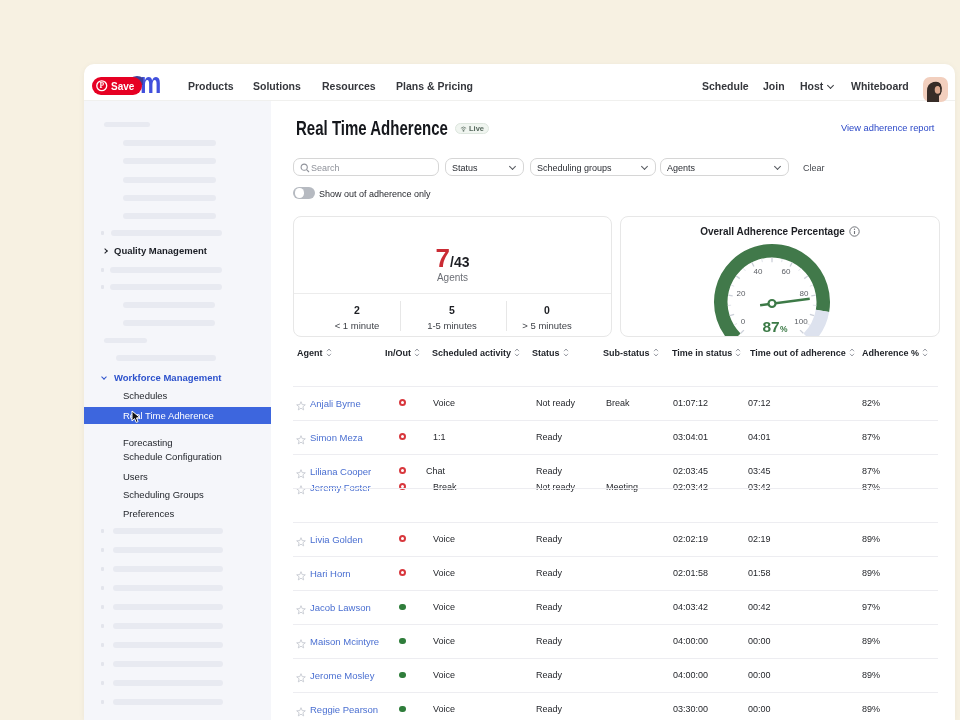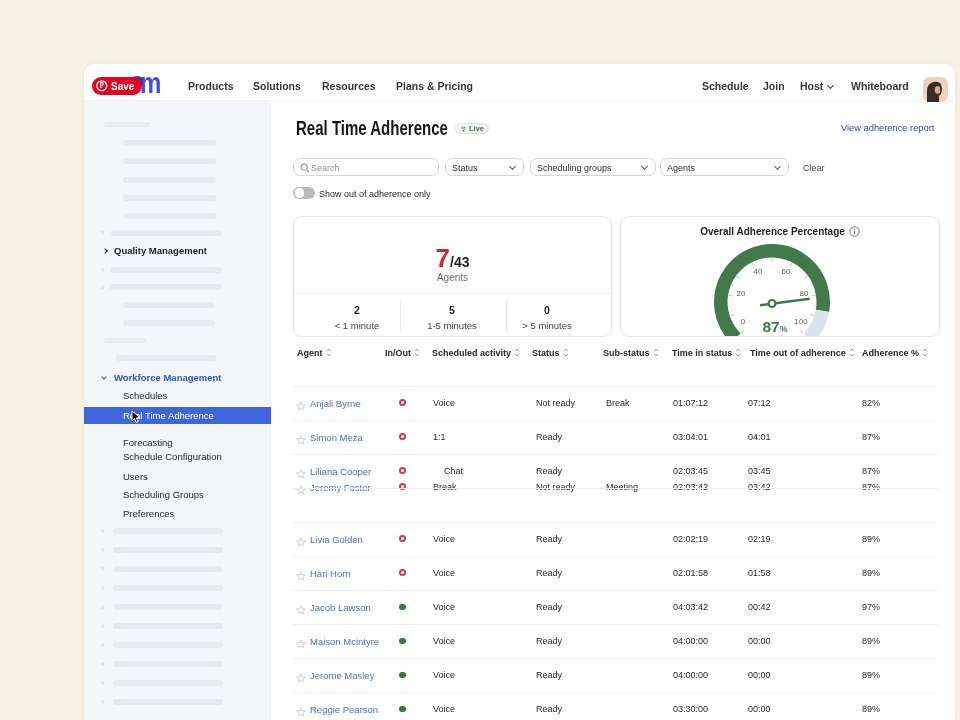--- a/index.html
+++ b/index.html
@@ -300,21 +300,21 @@
 <span class="c" style="left:862px">87%</span>
 </div>
 <div class="trow" style="top:454px">
 <span class="cstar"><svg class="star" width="10" height="10" viewBox="0 0 10 10">
           <path d="M5 0.7 L6.2 3.6 L9.3 3.8 L6.9 5.8 L7.7 8.9 L5 7.2 L2.3 8.9 L3.1 5.8 L0.7 3.8 L3.8 3.6 Z" fill="none" stroke="#c7cbd3" stroke-width="0.9"></path>
         </svg></span>
 <span class="cname">Liliana Cooper</span>
 <span class="cdot">
         <span class="ring"></span>
       </span>
-<span class="c" style="left:444px">Chat</span>
+<span class="c" style="left:426px">Chat</span>
 <span class="c" style="left:536px">Ready</span>
 
 <span class="c" style="left:673px">02:03:45</span>
 <span class="c" style="left:748px">03:45</span>
 <span class="c" style="left:862px">87%</span>
 </div>
 <div class="trow" style="top:470px">
 <span class="cstar"><svg class="star" width="10" height="10" viewBox="0 0 10 10">
           <path d="M5 0.7 L6.2 3.6 L9.3 3.8 L6.9 5.8 L7.7 8.9 L5 7.2 L2.3 8.9 L3.1 5.8 L0.7 3.8 L3.8 3.6 Z" fill="none" stroke="#c7cbd3" stroke-width="0.9"></path>
         </svg></span>

